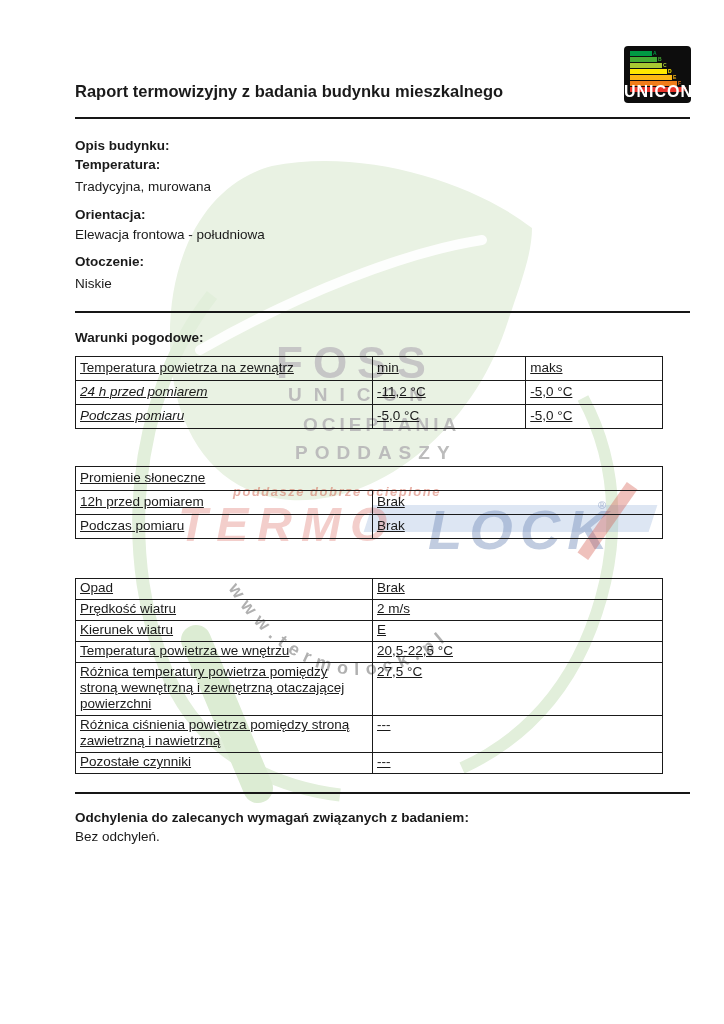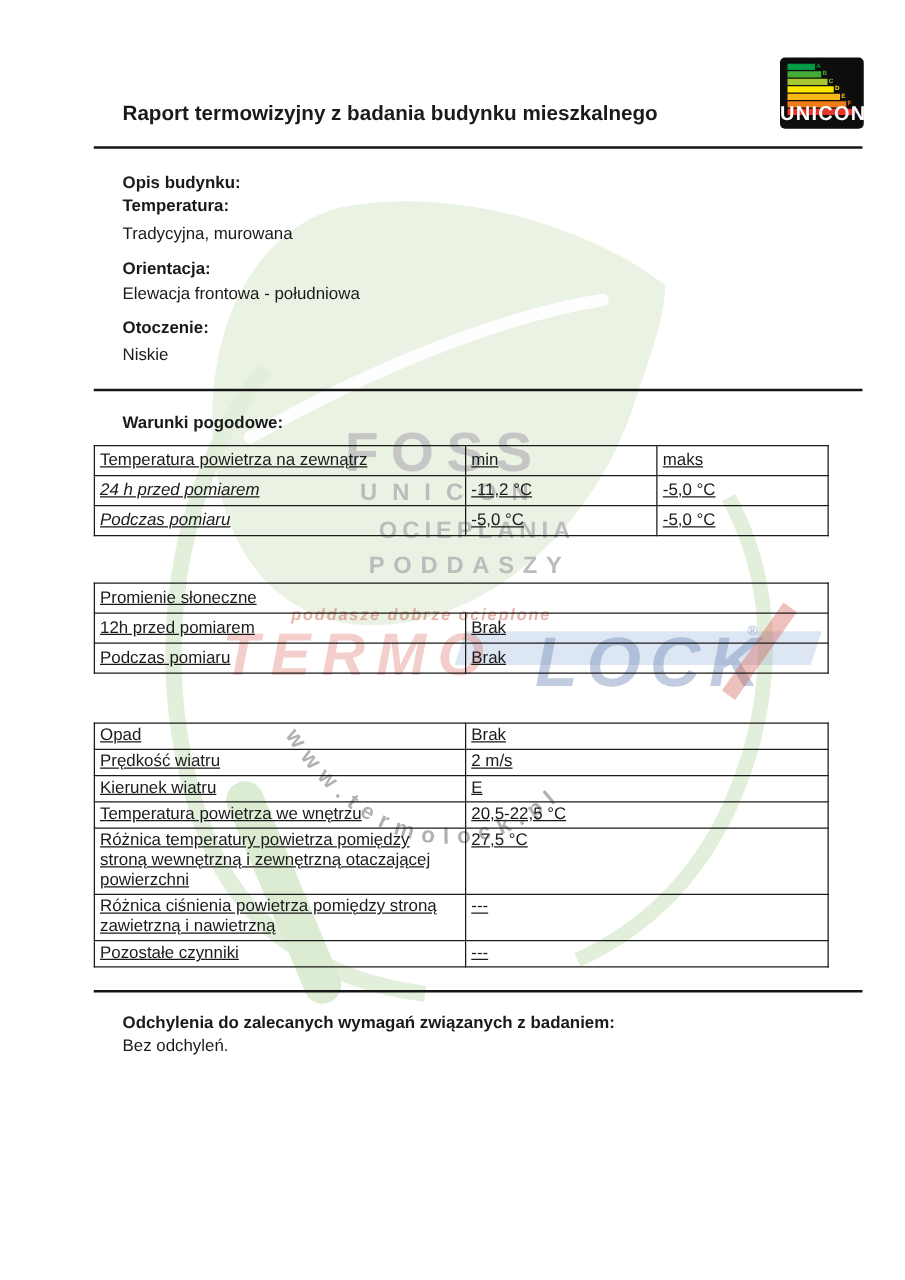--- a/index.html
+++ b/index.html
@@ -18,21 +18,21 @@
             color:rgba(216,94,82,.30);}
   .wm-band{position:absolute;left:368px;top:505px;width:285px;height:27px;
            background:rgba(142,172,216,.30);transform:skewX(-18deg);}
   .wm-lock{left:428px;top:497px;font-size:56px;font-style:italic;letter-spacing:7px;
            color:rgba(125,148,190,.48);}
   .wm-reg{left:598px;top:499px;font-size:11px;color:rgba(125,148,190,.55);}
   .wm-slash{position:absolute;left:601px;top:478px;width:13px;height:86px;
             background:rgba(214,92,80,.38);transform:rotate(35deg);}
   
   .content{position:absolute;inset:0;z-index:1;font-size:13.5px;}
-  .abs{position:absolute;margin-left:23px;}
+  .abs{position:absolute;}
   .rule{position:absolute;left:75px;width:615px;height:2px;background:#161616;}
   .title{left:75px;top:82px;font-size:16.5px;font-weight:bold;}
   .b{font-weight:bold;}
   
   .logo{position:absolute;left:624px;top:46px;width:67px;height:57px;background:#0d0d0d;
         border-radius:4px;}
   .ebars{position:absolute;left:6px;top:5px;display:flex;flex-direction:column;gap:1px;}
   .ebar{display:flex;align-items:center;height:5px;}
   .ebar i{display:block;height:5px;}
   .ebar b{font-size:5px;line-height:5px;margin-left:1px;font-style:normal;}

